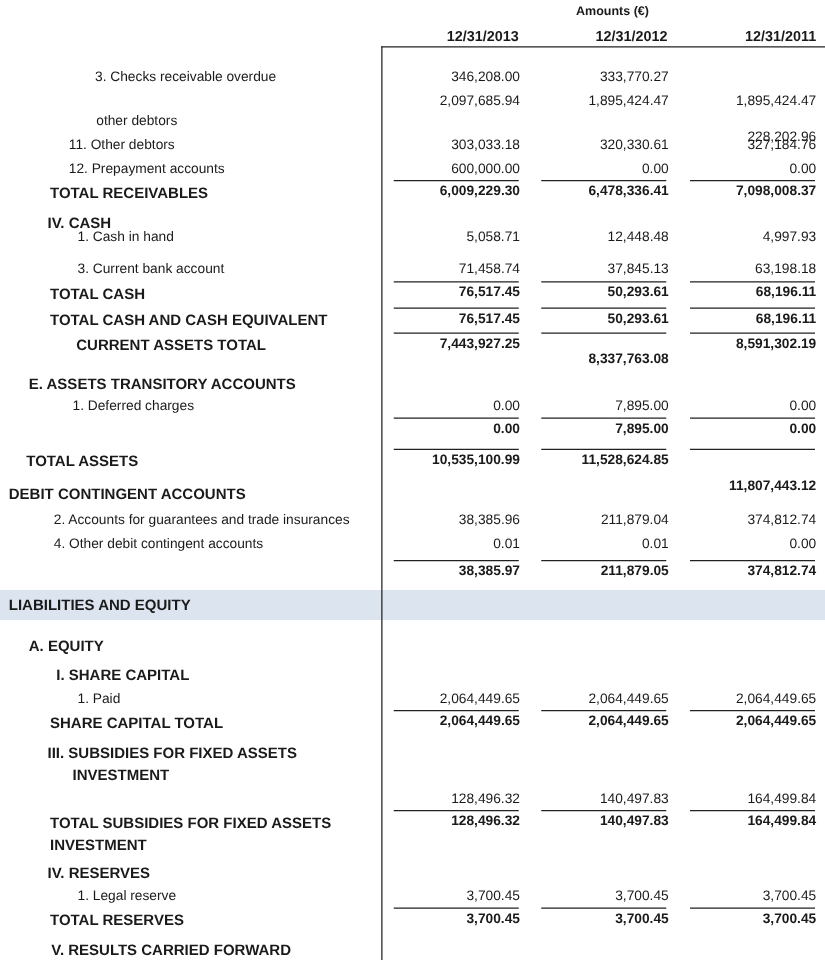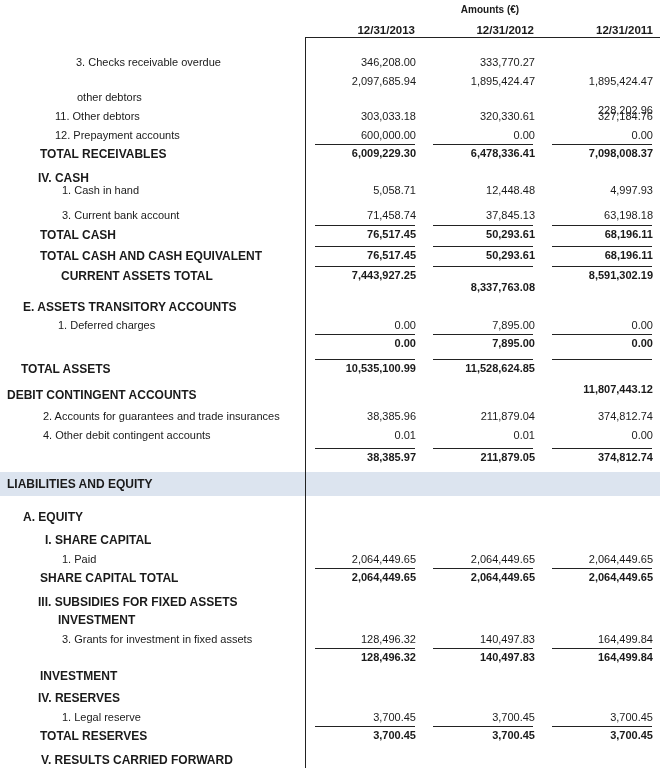--- a/index.html
+++ b/index.html
@@ -184,26 +184,26 @@
       <span class="num c2" style="top: 0px;">2,064,449.65</span>
       <div class="uline c2"></div>
       <span class="num c3" style="top: 0px;">2,064,449.65</span>
       <div class="uline c3"></div>
     </div>
     <div class="row" style="top: 595px;">
       <span class="label sec" style="left: 38px;">III.  SUBSIDIES FOR FIXED ASSETS</span>
       <span class="label sec" style="left: 58px; top: 18px;">INVESTMENT</span>
     </div>
     <div class="row" style="top: 633px;">
-      <span class="label" style="left: 62px;">3.  Grants for investment in fixed assets</span>
       <span class="num c1" style="top: 0px;">128,496.32</span>
       <span class="num c2" style="top: 0px;">140,497.83</span>
       <span class="num c3" style="top: 0px;">164,499.84</span>
     </div>
     <div class="row bold" style="top: 651px;">
+      <span class="label sec" style="left: 40px;">TOTAL SUBSIDIES FOR FIXED ASSETS</span>
       <span class="label sec" style="left: 40px; top: 18px;">INVESTMENT</span>
       <span class="num c1" style="top: 0px;">128,496.32</span>
       <div class="uline c1"></div>
       <span class="num c2" style="top: 0px;">140,497.83</span>
       <div class="uline c2"></div>
       <span class="num c3" style="top: 0px;">164,499.84</span>
       <div class="uline c3"></div>
     </div>
     <div class="row" style="top: 691px;">
       <span class="label sec" style="left: 38px;">IV.  RESERVES</span>

